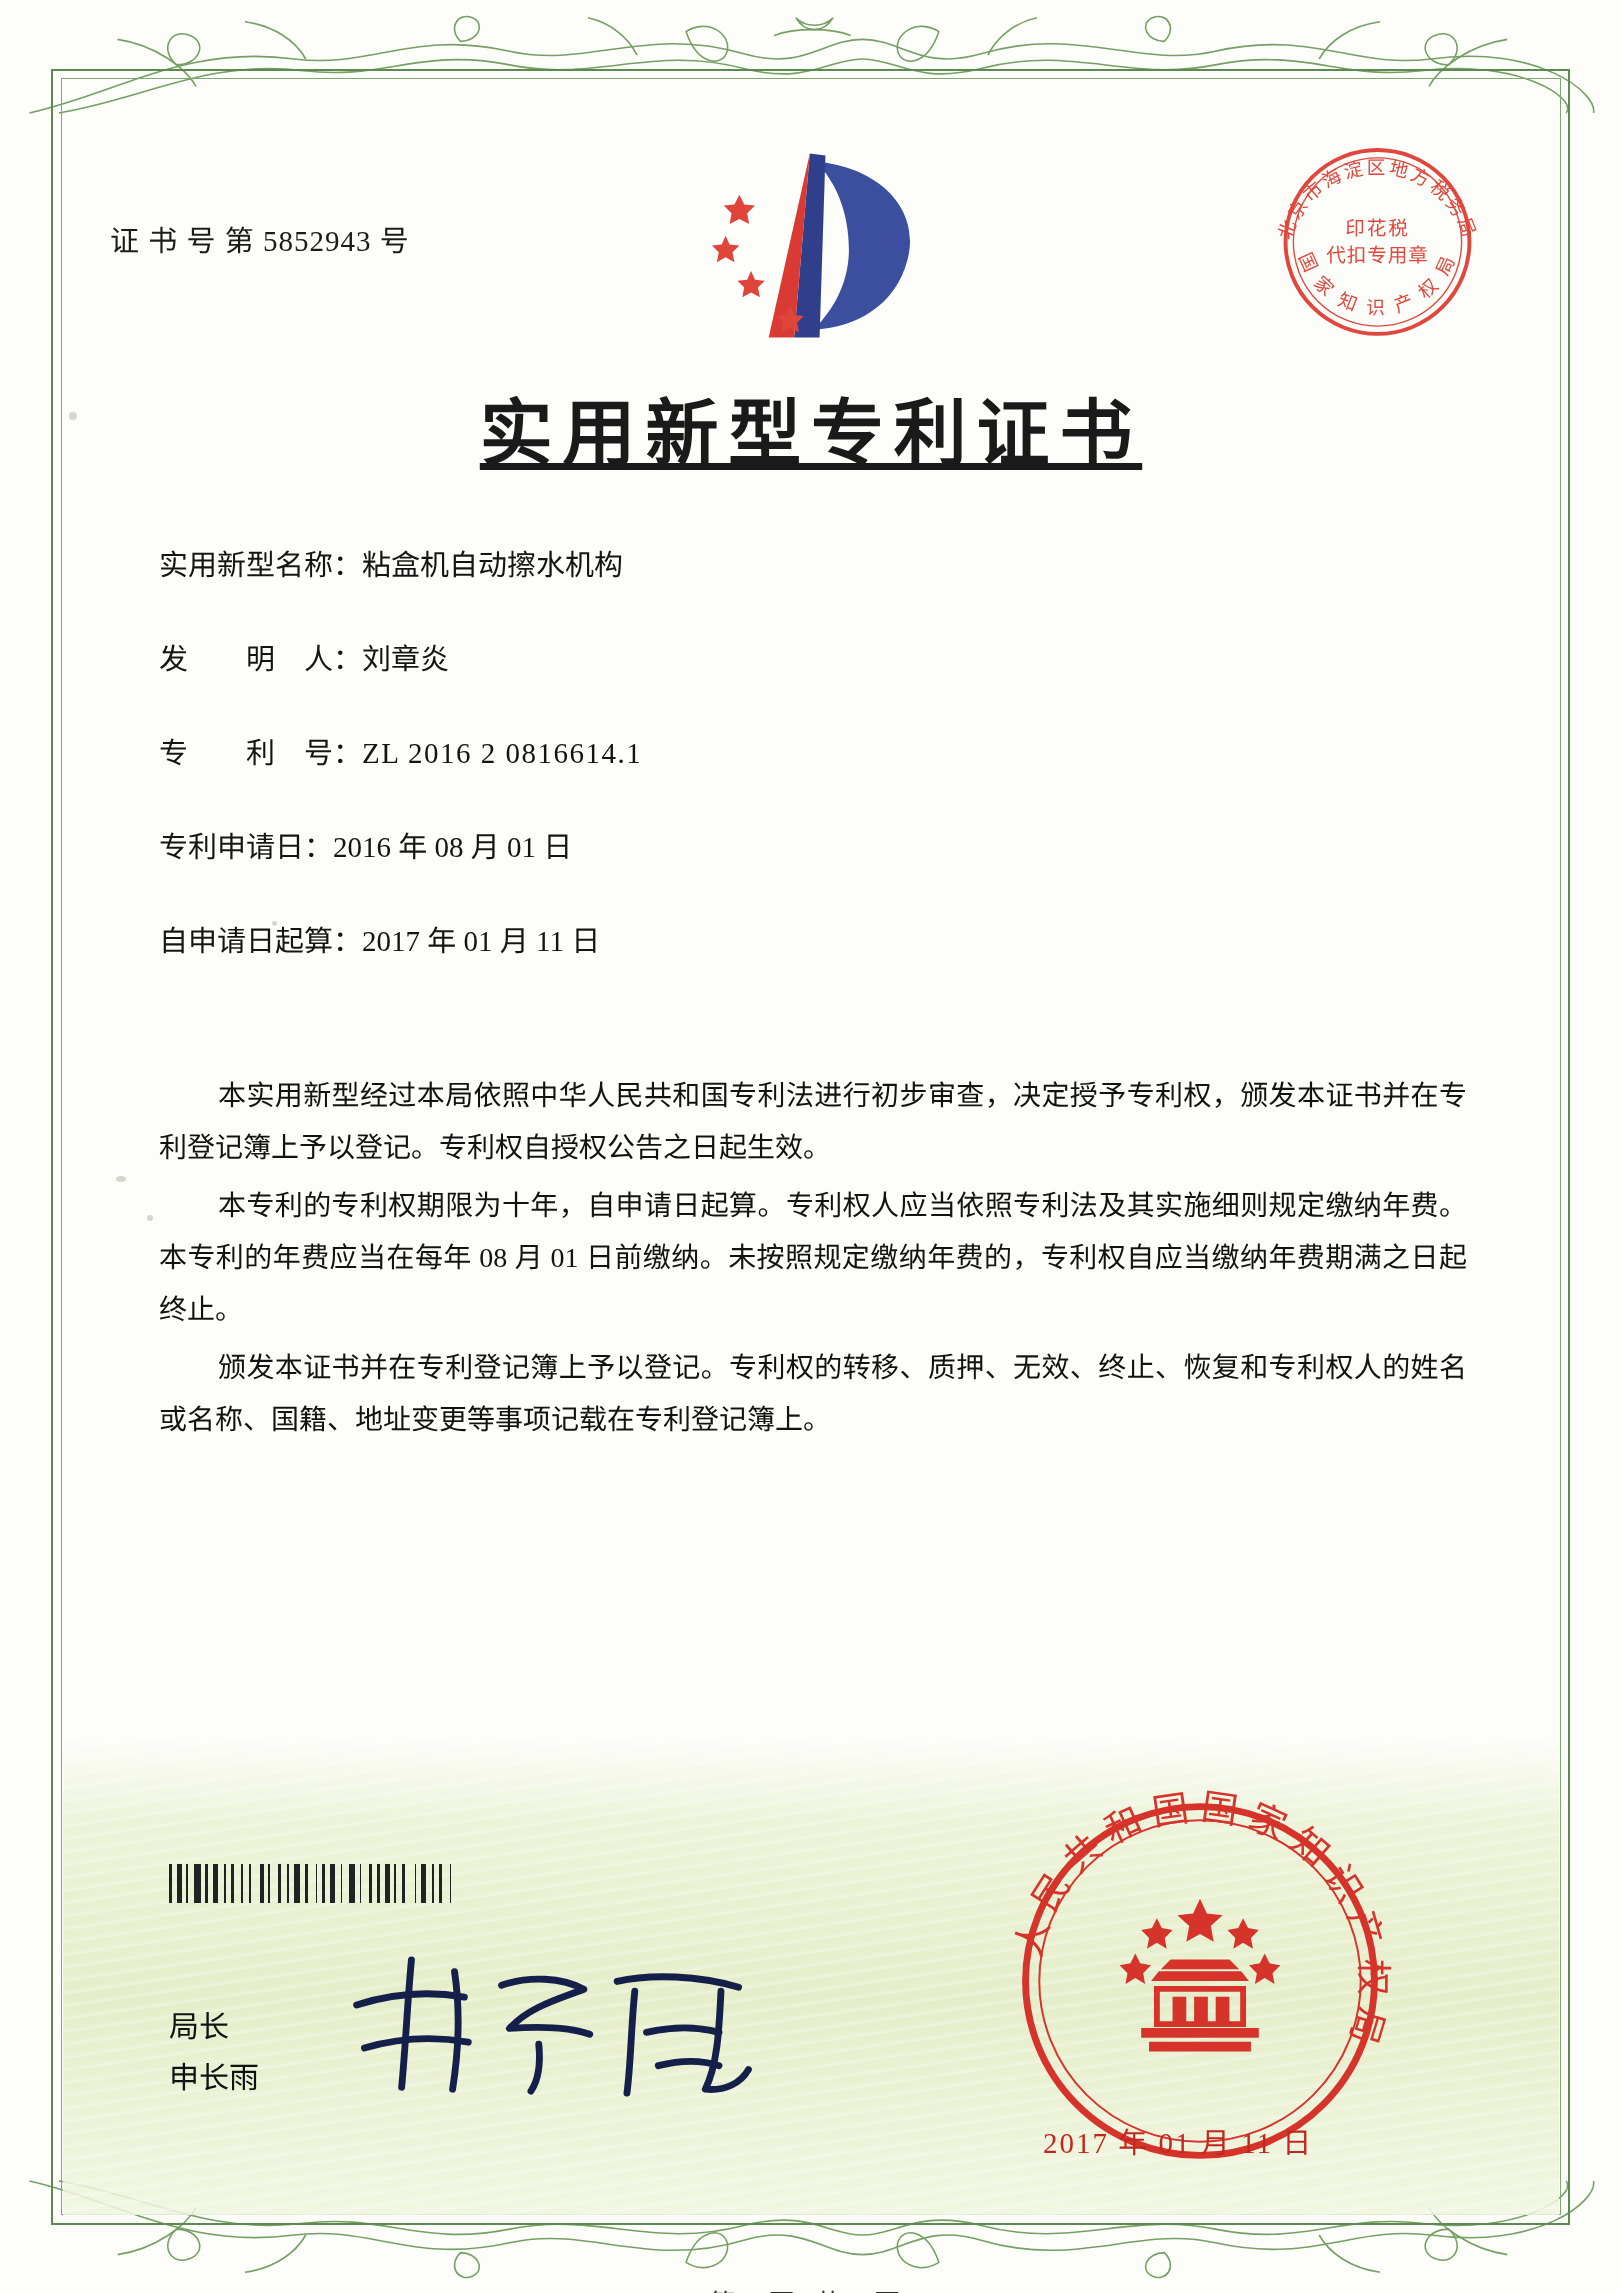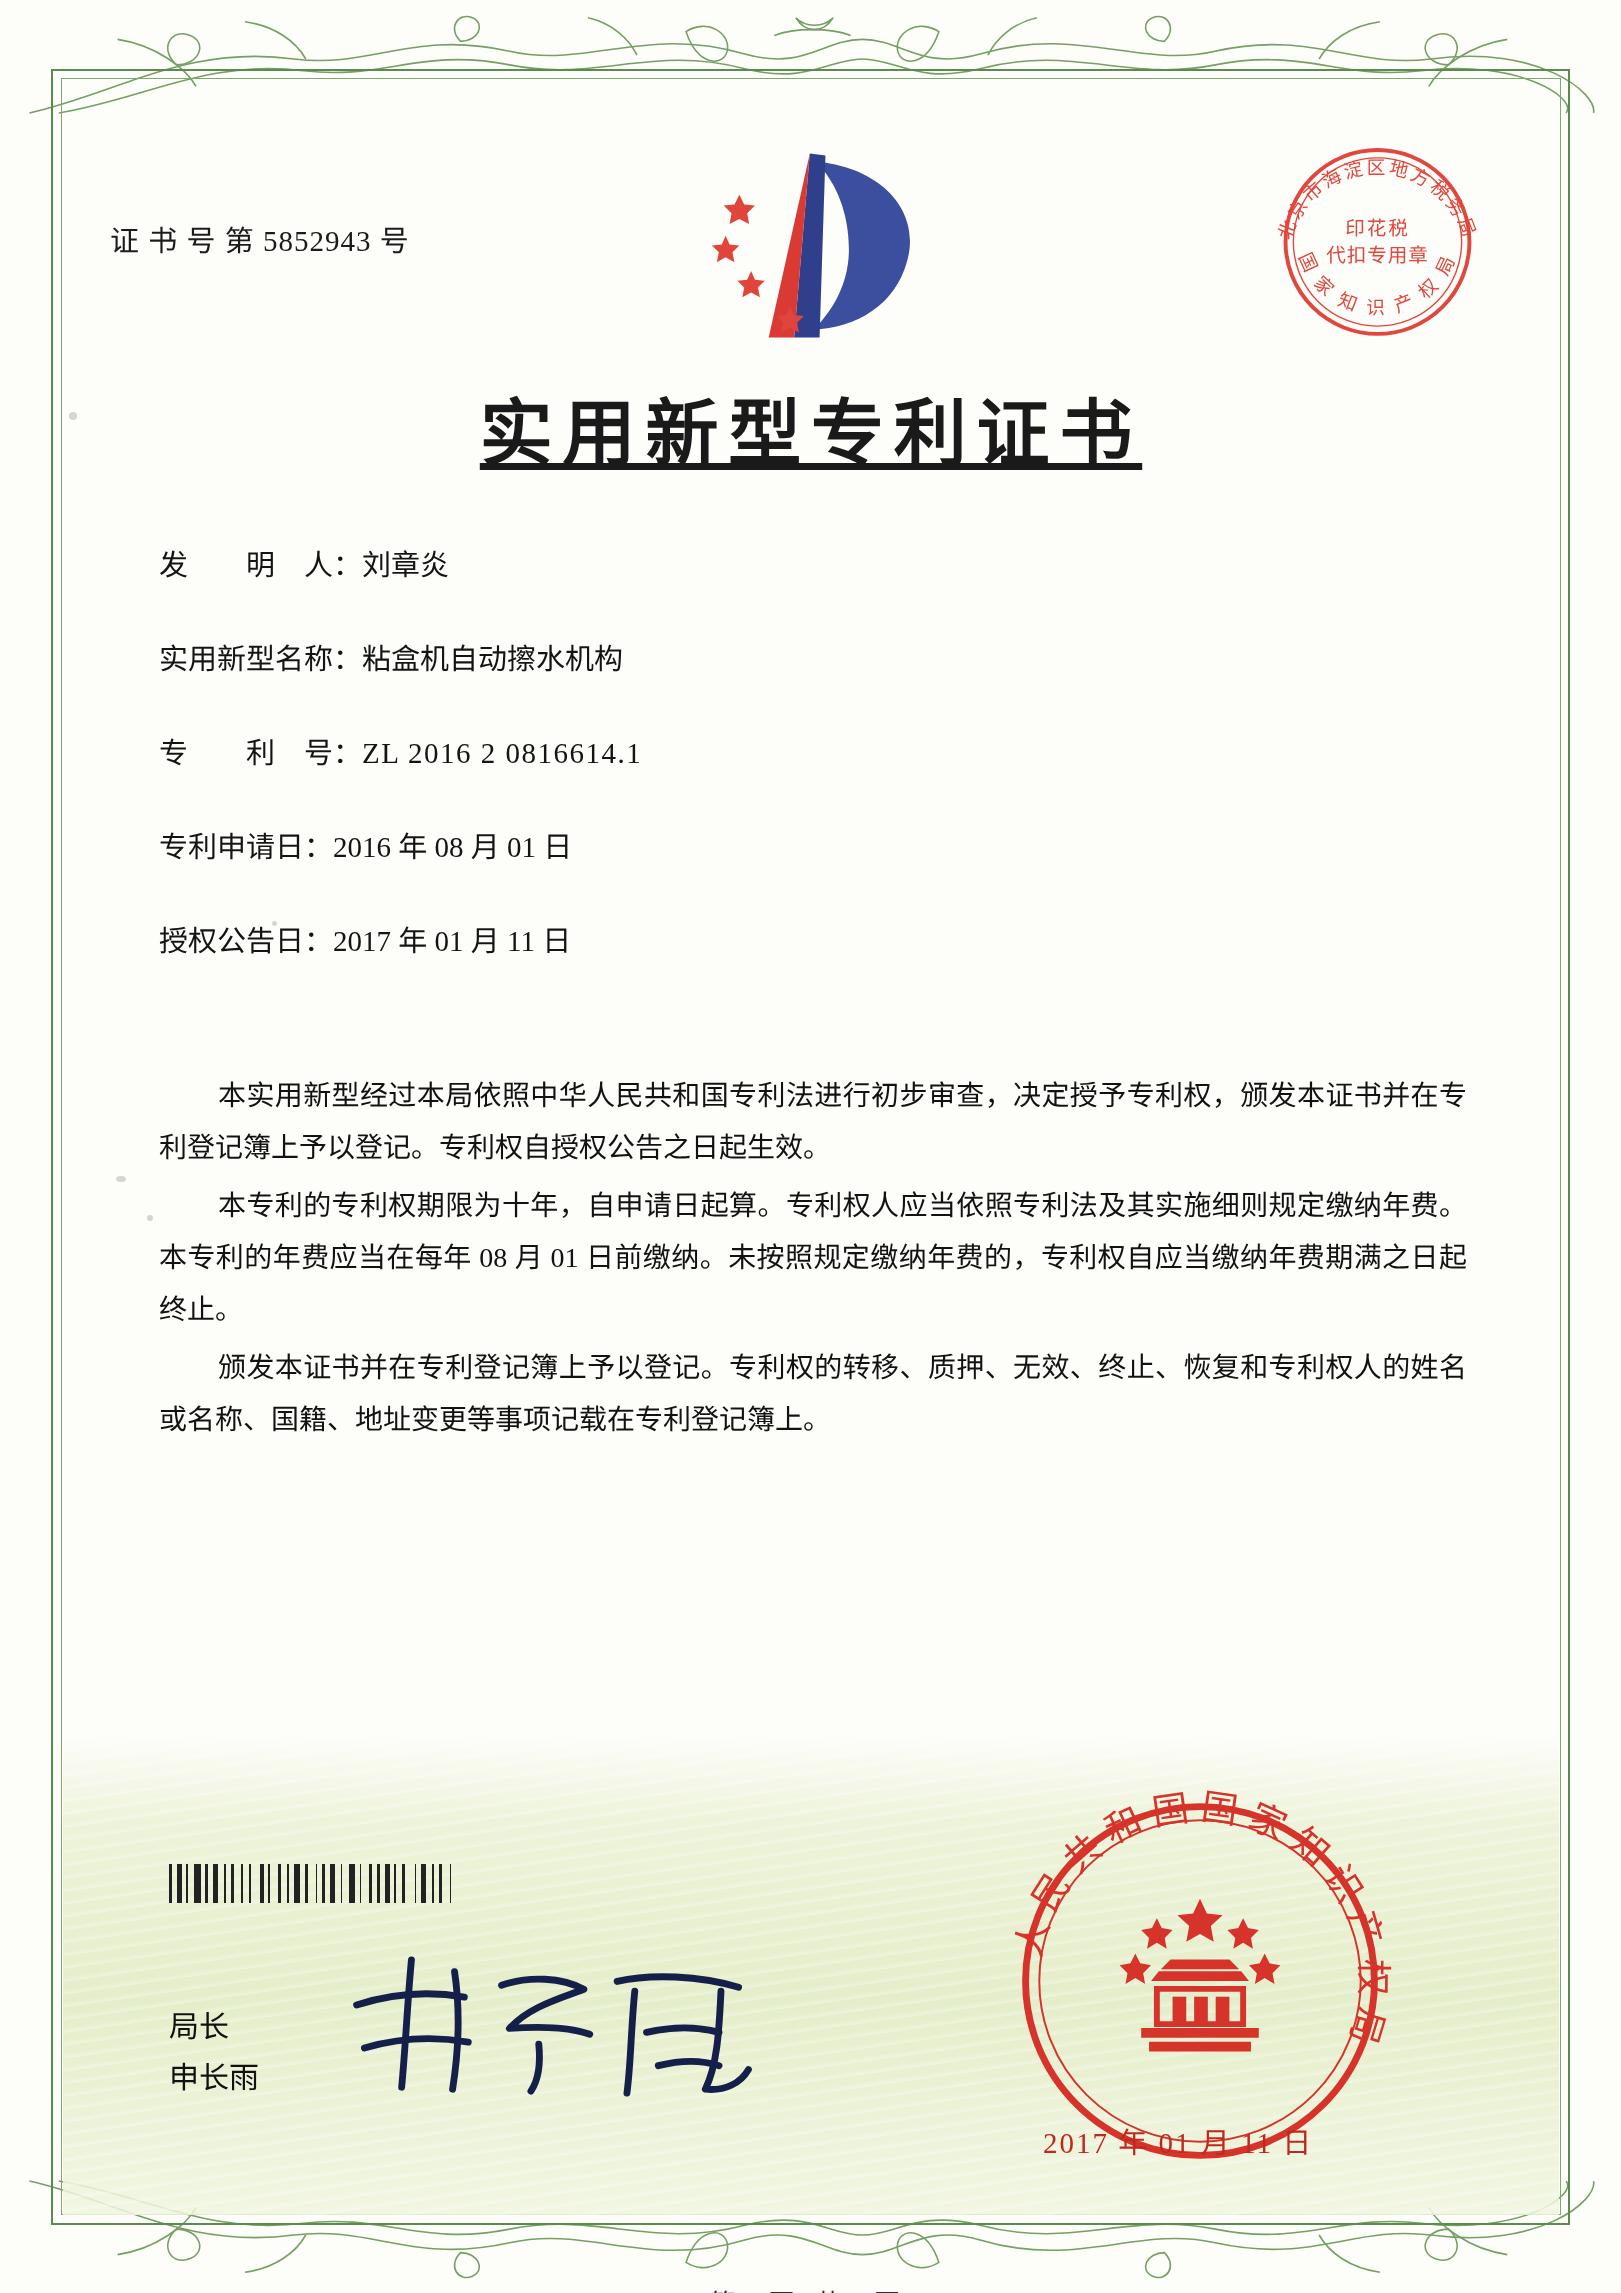--- a/index.html
+++ b/index.html
@@ -294,33 +294,33 @@
         </text>
         <text x="115" y="108" text-anchor="middle" font-family="'Liberation Serif',serif" font-size="20" fill="#e0473d" letter-spacing="2">印花税</text>
         <text x="115" y="136" text-anchor="middle" font-family="'Liberation Serif',serif" font-size="20" fill="#e0473d" letter-spacing="1">代扣专用章</text>
       </svg>
     </div>
 
     <div class="doc-title">实用新型专利证书</div>
 
     <div class="fields">
       <div class="field-row">
+        <span class="field-label">实用新型名称：</span><span class="field-value">粘盒机自动擦水机构</span>
+      </div>
+      <div class="field-row">
         <span class="field-label">发　　明　人：</span><span class="field-value">刘章炎</span>
-      </div>
-      <div class="field-row">
-        <span class="field-label">实用新型名称：</span><span class="field-value">粘盒机自动擦水机构</span>
       </div>
       <div class="field-row">
         <span class="field-label">专　　利　号：</span><span class="field-value mono-ish">ZL 2016 2 0816614.1</span>
       </div>
       <div class="field-row">
         <span class="field-label">专利申请日：</span><span class="field-value">2016 年 08 月 01 日</span>
       </div>
       <div class="field-row">
-        <span class="field-label">授权公告日：</span><span class="field-value">2017 年 01 月 11 日</span>
+        <span class="field-label">自申请日起算：</span><span class="field-value">2017 年 01 月 11 日</span>
       </div>
     </div>
 
     <div class="paragraphs">
       <p>本实用新型经过本局依照中华人民共和国专利法进行初步审查，决定授予专利权，颁发本证书并在专利登记簿上予以登记。专利权自授权公告之日起生效。</p>
       <p>本专利的专利权期限为十年，自申请日起算。专利权人应当依照专利法及其实施细则规定缴纳年费。本专利的年费应当在每年 08 月 01 日前缴纳。未按照规定缴纳年费的，专利权自应当缴纳年费期满之日起终止。</p>
       <p>颁发本证书并在专利登记簿上予以登记。专利权的转移、质押、无效、终止、恢复和专利权人的姓名或名称、国籍、地址变更等事项记载在专利登记簿上。</p>
     </div>
 
     <div class="barcode" id="barcode">

